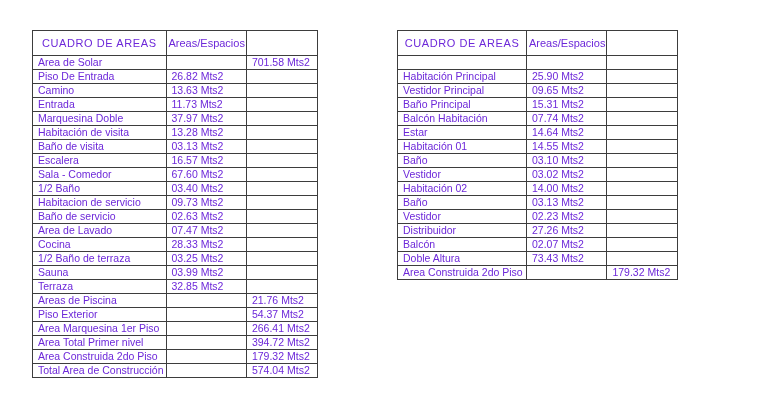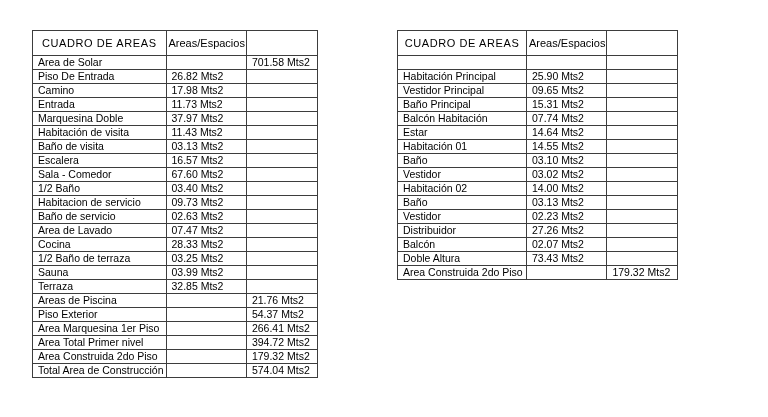--- a/index.html
+++ b/index.html
@@ -6,21 +6,21 @@
     margin: 0;
     padding: 0;
     background: #ffffff;
   }
   .canvas {
     position: relative;
     width: 768px;
     height: 417px;
     background: #ffffff;
     font-family: "Liberation Sans", sans-serif;
-    color: #000000;
+    color: #6d28d9;
     overflow: hidden;
     text-decoration: underline;
   }
   table.areas-table {
     position: absolute;
     border-collapse: collapse;
     table-layout: fixed;
     background: #ffffff;
   }
   #table-first-floor  { left: 32px;  top: 30px; }
@@ -69,36 +69,36 @@
         <td class="c2"></td>
         <td class="c3">701.58 Mts2</td>
       </tr>
         <tr>
         <td class="c1">Piso De Entrada</td>
         <td class="c2">26.82 Mts2</td>
         <td class="c3"></td>
       </tr>
         <tr>
         <td class="c1">Camino</td>
-        <td class="c2">17.98 Mts2</td>
+        <td class="c2">13.63 Mts2</td>
         <td class="c3"></td>
       </tr>
         <tr>
         <td class="c1">Entrada</td>
         <td class="c2">11.73 Mts2</td>
         <td class="c3"></td>
       </tr>
         <tr>
         <td class="c1">Marquesina Doble</td>
         <td class="c2">37.97 Mts2</td>
         <td class="c3"></td>
       </tr>
         <tr>
         <td class="c1">Habitación de visita</td>
-        <td class="c2">11.43 Mts2</td>
+        <td class="c2">13.28 Mts2</td>
         <td class="c3"></td>
       </tr>
         <tr>
         <td class="c1">Baño de visita</td>
         <td class="c2">03.13 Mts2</td>
         <td class="c3"></td>
       </tr>
         <tr>
         <td class="c1">Escalera</td>
         <td class="c2">16.57 Mts2</td>

